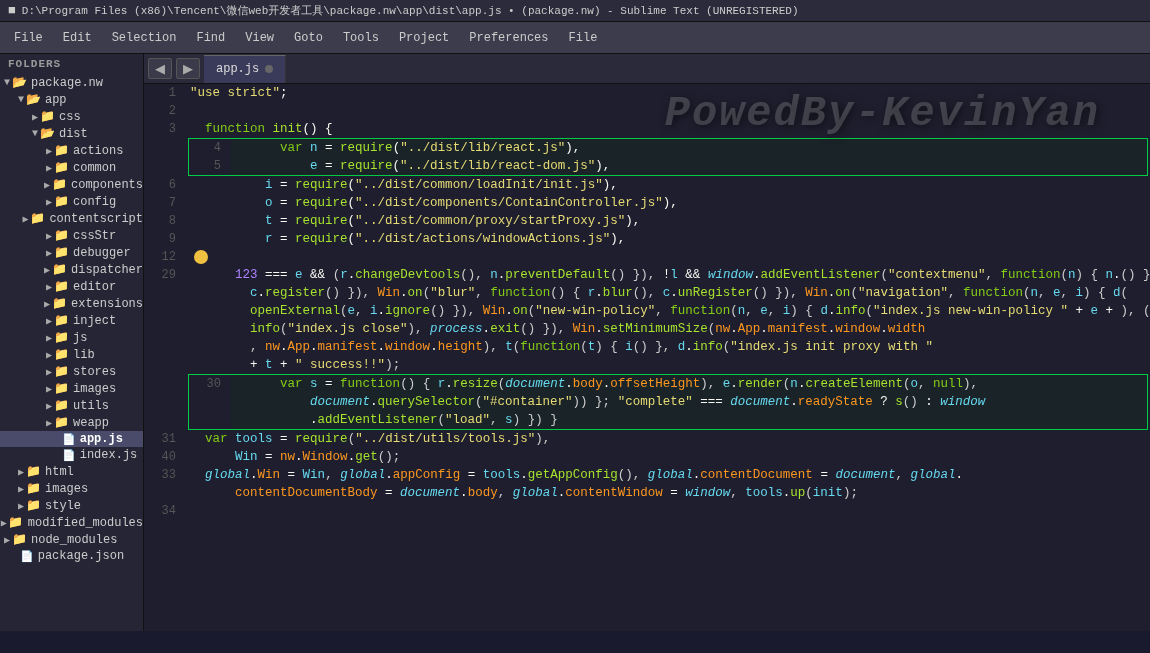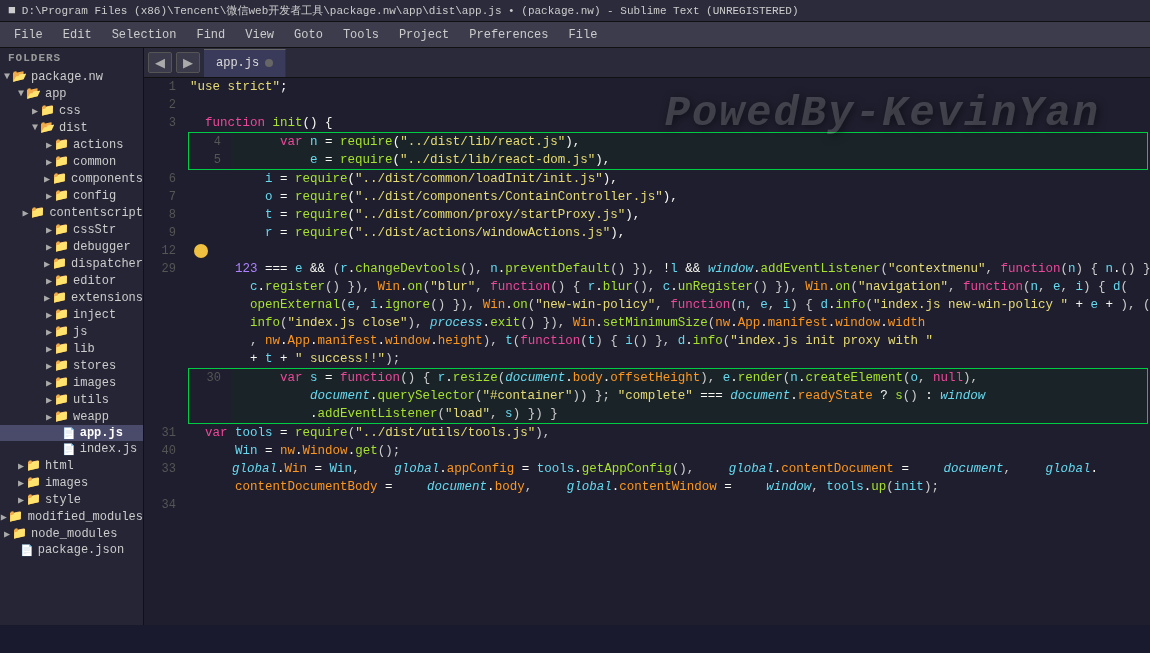--- a/index.html
+++ b/index.html
@@ -25,21 +25,21 @@
       border-bottom: 1px solid #111;
     }
     #titlebar .title-icon {
       margin-right: 6px;
       font-size: 13px;
     }
 
     
     #menubar {
       background: #3c3c4c;
-      height: 26px;
+      height: 32px;
       display: flex;
       align-items: center;
       padding: 0 4px;
       border-bottom: 1px solid #111;
     }
     .menu-item {
       color: #ccc;
       padding: 2px 10px;
       font-size: 12px;
       cursor: pointer;
@@ -173,30 +173,30 @@
       font-size: 12px;
     }
     .line-content {
       flex: 1;
       padding-left: 4px;
       font-size: 12.5px;
       white-space: pre;
     }
 
     
-    .kw { color: #ec4899; } 
+    .kw { color: #84cc16; } 
     .str { color: #e6db74; } 
     .fn { color: #a6e22e; } 
     .var-name { color: #66d9ef; } 
     .op { color: #f8f8f2; } 
     .plain { color: #f8f8f2; }
     .num { color: #ae81ff; }
     .prop { color: #fd971f; } 
     .global-kw { color: #66d9ef; font-style: italic; } 
-    .italic { font-style: italic; margin-left: 27px; }
+    .italic { font-style: italic; }
 
     
     .yellow-dot {
       display: inline-block;
       width: 14px;
       height: 14px;
       background: #f0c040;
       border-radius: 50%;
       vertical-align: middle;
       margin-left: 4px;

